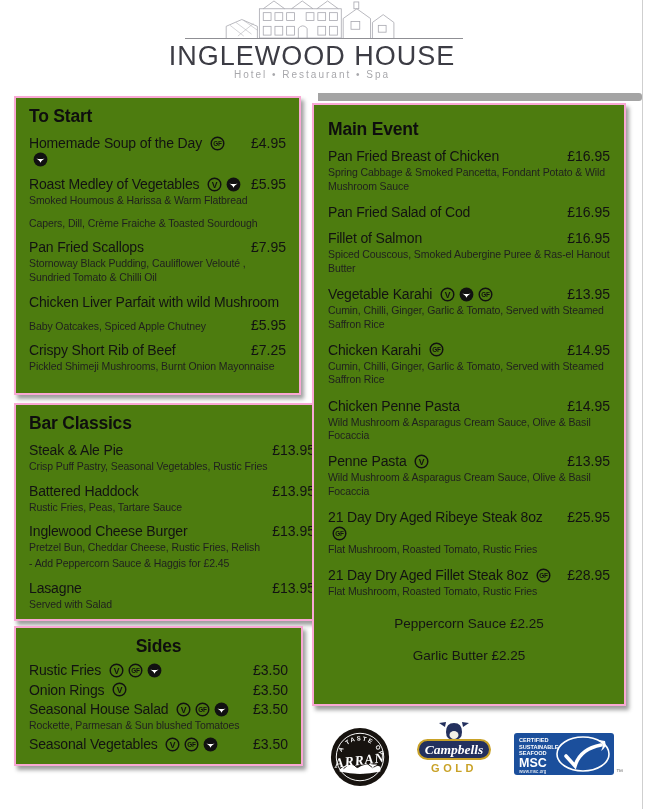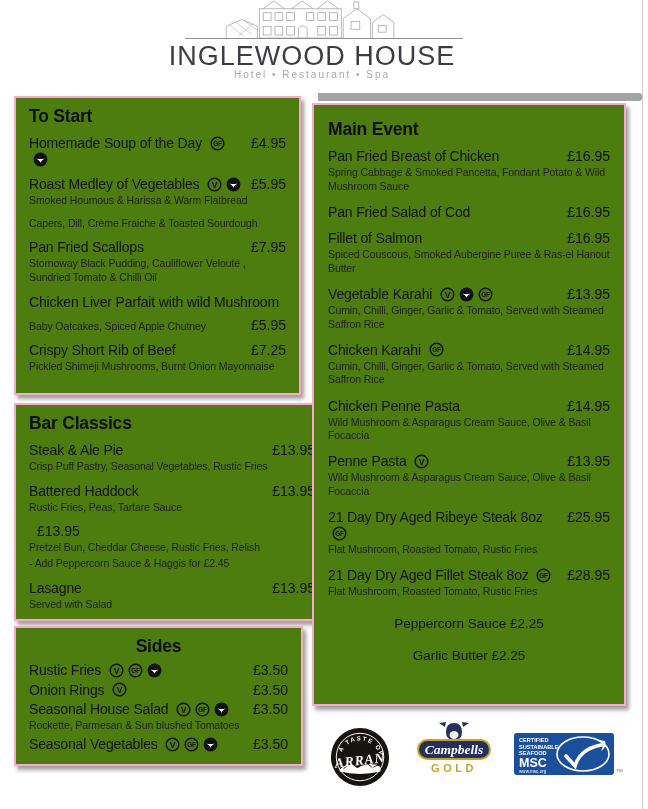--- a/index.html
+++ b/index.html
@@ -147,20 +147,21 @@
       </div>
       <div class="item">
         <div class="trow">
           <span class="iname">Battered Haddock</span>
           <span class="price">£13.95</span>
         </div>
         <div class="desc">Rustic Fries, Peas, Tartare Sauce</div>
       </div>
       <div class="item">
         <div class="trow">
+          <span class="iname">Inglewood Cheese Burger</span>
           <span class="price">£13.95</span>
         </div>
         <div class="desc">Pretzel Bun, Cheddar Cheese, Rustic Fries, Relish</div>
         <div class="desc">- Add Peppercorn Sauce &amp; Haggis for £2.45</div>
       </div>
       <div class="item">
         <div class="trow">
           <span class="iname">Lasagne</span>
           <span class="price">£13.95</span>
         </div>

